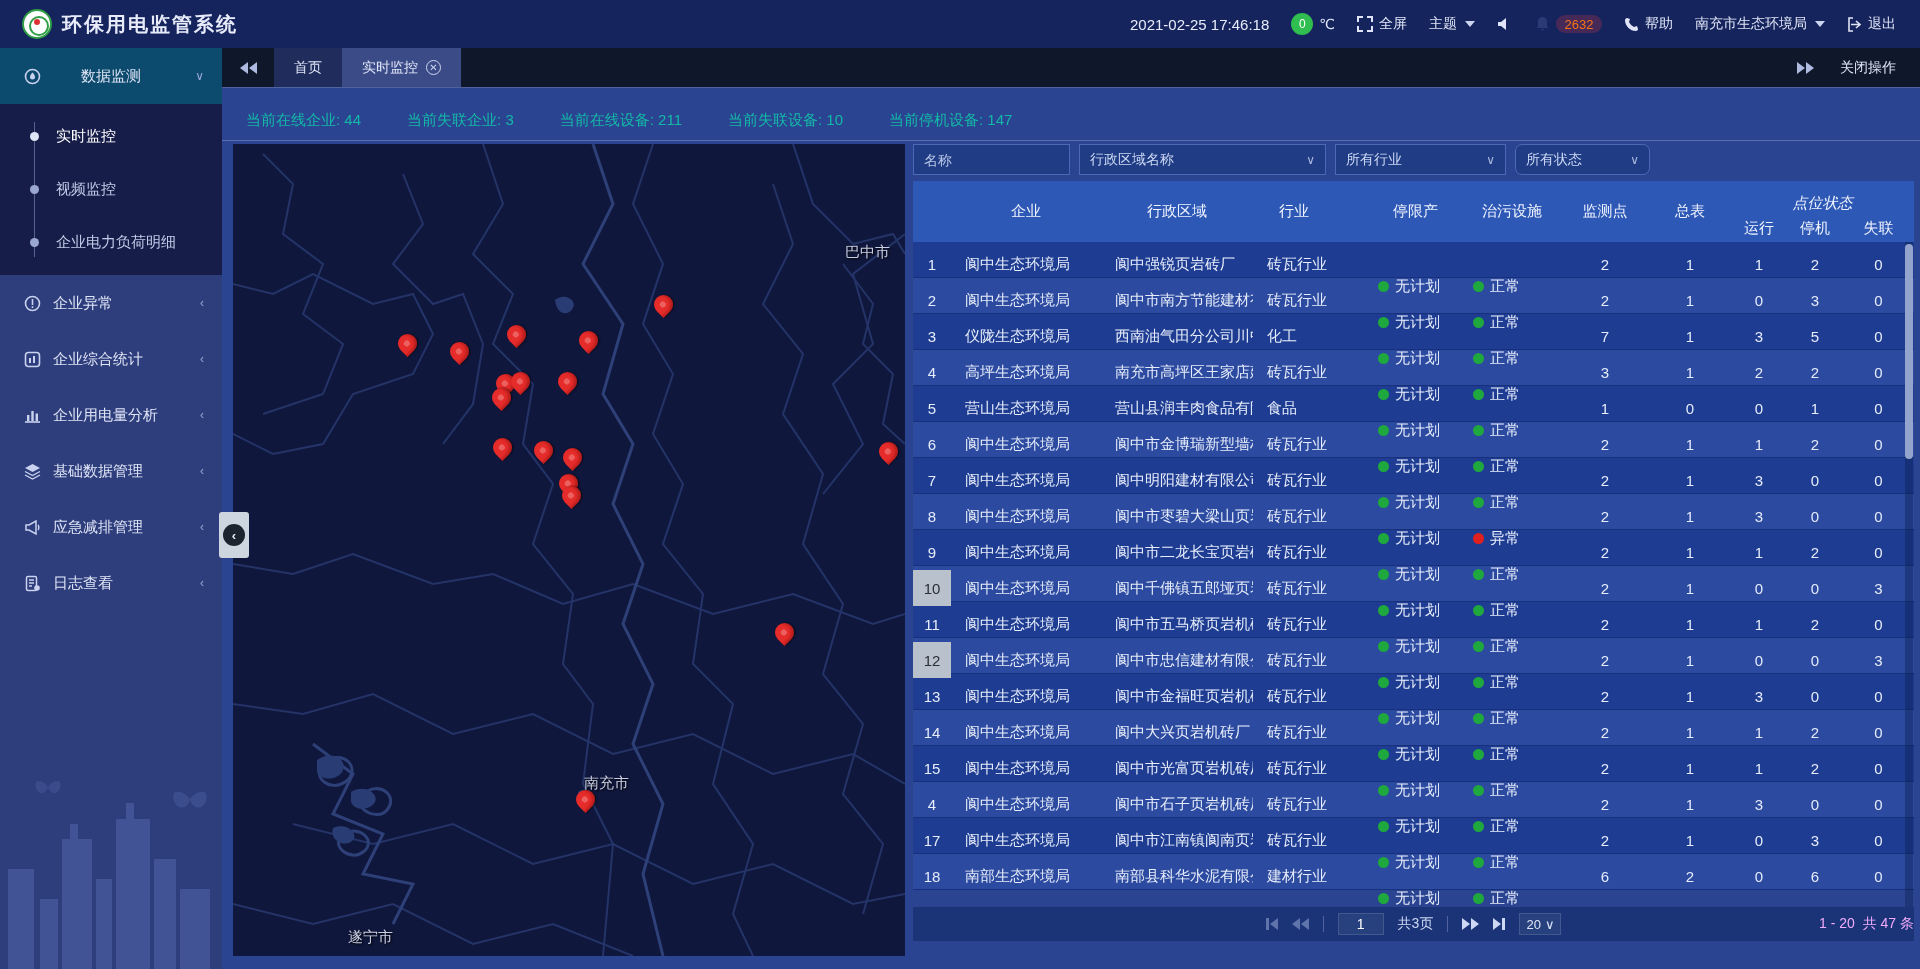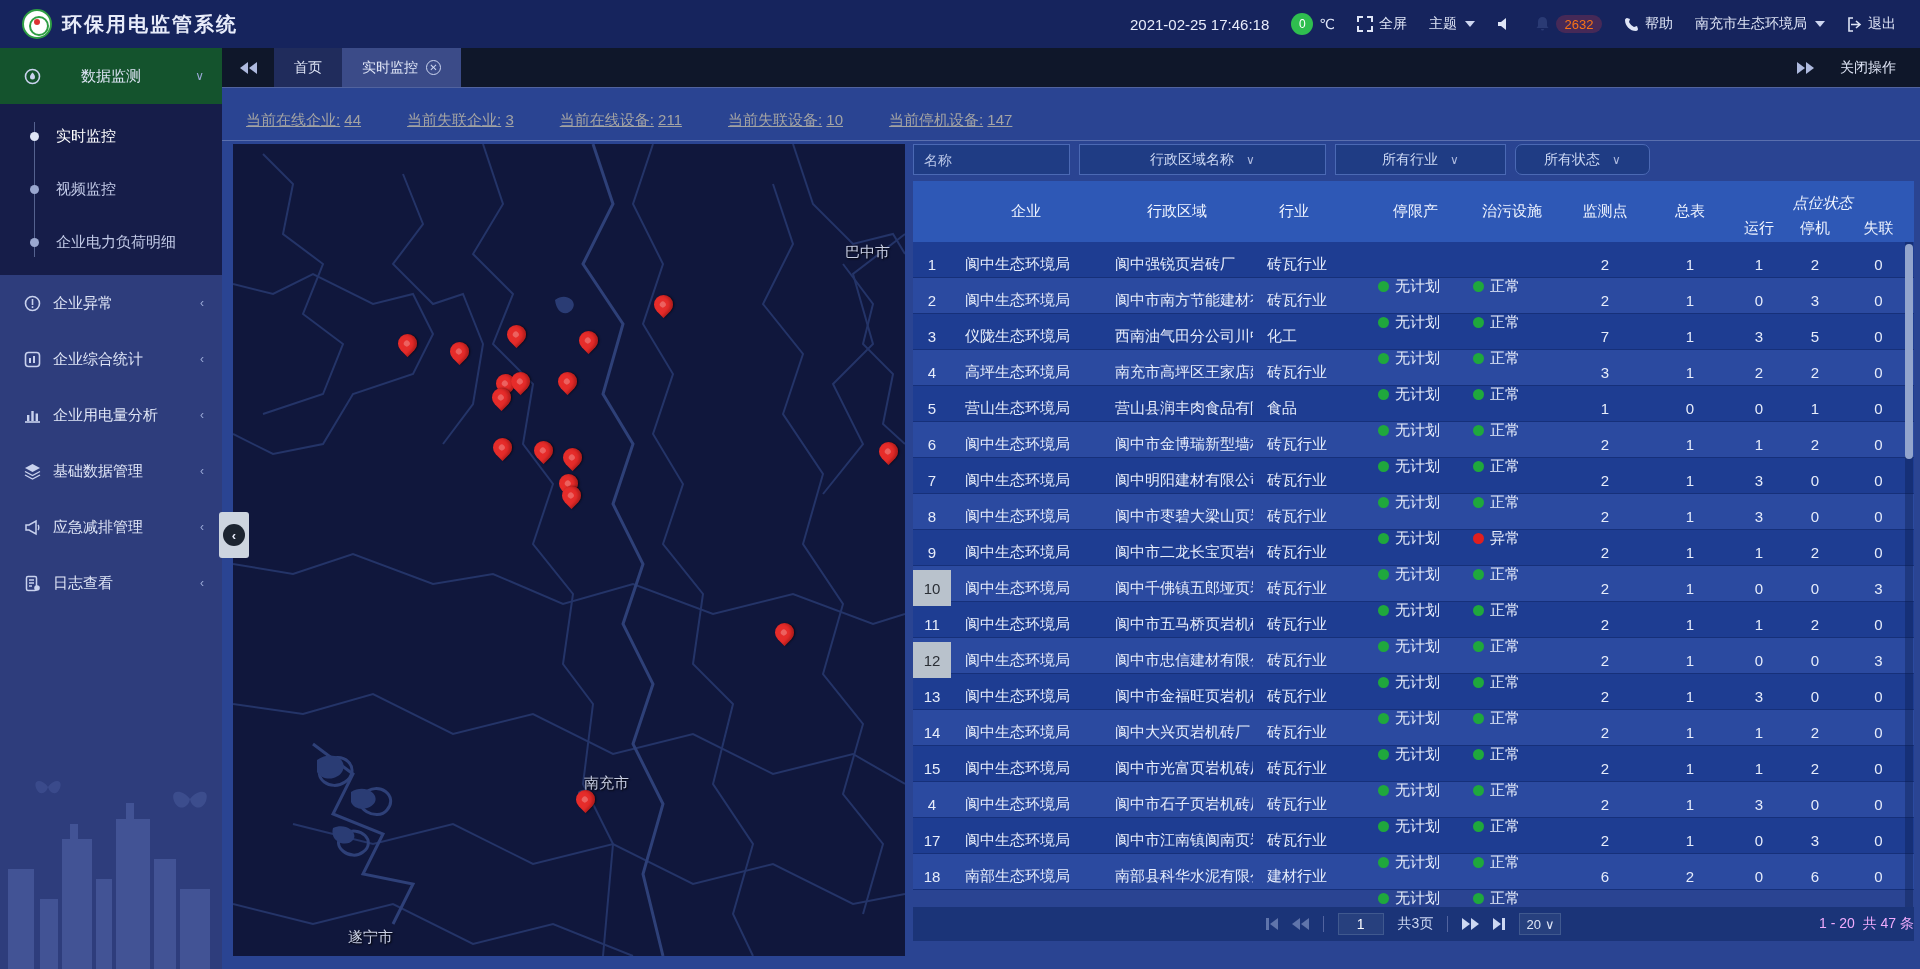--- a/index.html
+++ b/index.html
@@ -26,21 +26,21 @@
   .badge-pill { min-width:46px; height:18px; border-radius:9px; background:rgba(150,50,80,.38);
     color:#f97316; font-size:13px; display:flex; align-items:center; justify-content:center; padding:0 8px; }
   .hicon { display:inline-flex; }
   .hicon svg { display:block; }
 
   
   .sidebar { position:absolute; left:0; top:48px; width:222px; height:921px; background:#2e3d7c;
     color:#dfe5f6; z-index:20; overflow:hidden; }
   .sec { height:56px; display:flex; align-items:center; padding:0 18px 0 24px; font-size:15px;
     cursor:pointer; gap:12px; }
-  .sec.open { background:#14532d;gap:40px; }
+  .sec.open { background:#0c4a6e;gap:40px; }
   .sec .chev { margin-left:auto; color:#9aa9d6; font-size:12px; }
   .submenu { background:#161d49; padding:6px 0; position:relative; }
   .submenu::before { content:""; position:absolute; left:34px; top:18px; bottom:18px; width:1px; background:#55628f; }
   .sub-item { height:53px; display:flex; align-items:center; padding-left:56px; font-size:15px;
     color:#c3cbe8; cursor:pointer; position:relative; }
   .sub-item::before { content:""; position:absolute; left:30px; width:9px; height:9px; border-radius:50%;
     background:#9aa7cf; }
   .sub-item.active { color:#ffffff; }
   .sub-item.active::before { background:#dfe5f6; }
   .skyline { position:absolute; bottom:0; left:0; opacity:.45; }
@@ -55,21 +55,21 @@
   .tab-close { width:15px; height:15px; border:1px solid #cdd6f0; border-radius:50%; font-size:10px;
     display:flex; align-items:center; justify-content:center; color:#cdd6f0; }
   .tab-right { margin-left:auto; display:flex; align-items:center; gap:26px; padding-right:24px; font-size:14px; }
   .dbl { display:flex; gap:1px; color:#aebadf; cursor:pointer; }
   .tri-l { width:0; height:0; border-top:6px solid transparent; border-bottom:6px solid transparent; border-right:8px solid currentColor; }
   .tri-r { width:0; height:0; border-top:6px solid transparent; border-bottom:6px solid transparent; border-left:8px solid currentColor; }
   .vbar { width:3px; height:12px; background:currentColor; }
 
   .statsbar { height:53px; border-bottom:1px solid #5a6fae; display:flex; align-items:center; gap:46px;
     padding:12px 0 0 24px; color:#fff; font-size:15px; }
-  .stat span { color:#a3a3a3;text-decoration:underline; }
+  .stat span { color:#14b8a6; }
 
   .content-row { display:flex; gap:8px; padding:3px 6px 14px 11px; height:814px; }
 
   
   .map { position:relative; width:672px; height:812px; background:#10173c; overflow:hidden; flex:0 0 auto; }
   .map-label { position:absolute; color:#c9cfe4; font-size:15px; text-shadow:1px 1px 2px #000; white-space:nowrap; }
   .pin { position:absolute; width:19px; height:19px; background:#e62c2a; border-radius:50% 50% 50% 0;
     transform:rotate(-45deg); transform-origin:center; margin-left:-9px; margin-top:-22px;
     box-shadow:inset -2px -2px 3px rgba(120,10,10,.45), 1px 1px 2px rgba(0,0,0,.5); cursor:pointer; }
   .pin::after { content:""; position:absolute; left:6px; top:6px; width:6px; height:6px; border-radius:50%;
@@ -82,21 +82,21 @@
 
   
   .panel { flex:1 1 auto; display:flex; flex-direction:column; min-width:0; }
   .filters { display:flex; gap:9px; height:31px; margin-bottom:6px; flex:0 0 auto; }
   .f-input, .f-select { background:#1f3c84; border:1px solid #4b69b4; color:#d5dff5; font-size:14px;
     height:31px; padding:0 10px; display:flex; align-items:center; }
   .f-input { width:157px; }
   .f-input input { background:transparent; border:none; outline:none; color:#d5dff5; font-size:14px; width:100%;
     font-family:inherit; }
   .f-input input::placeholder { color:#b9c6e8; }
-  .f-select { justify-content:center; cursor:pointer; }
+  .f-select { justify-content:space-between; cursor:pointer; }
   .f-select .v { color:#ccd8f4; }
   .f-select .chev { color:#aebadf; font-size:12px; margin-left:12px; }
   .w-region { width:247px; } .w-industry { width:171px; } .w-status { width:135px;border-radius:7px; }
 
   .grid-cols { display:grid; grid-template-columns:38px 150px 152px 115px 95px 98px 88px 82px 56px 56px minmax(40px,1fr); }
   .thead { background:#2e58b6; color:#eef3fe; font-size:15px; grid-template-rows:34px 27px; flex:0 0 auto; }
   .thead .h { grid-row:1 / 3; display:flex; align-items:center; justify-content:center; }
   .thead .h.left { justify-content:flex-start; padding-left:26px; }
   .thead .grp { grid-column:9 / 12; grid-row:1; display:flex; align-items:flex-end; justify-content:center;
     font-style:italic; padding-bottom:2px; }

